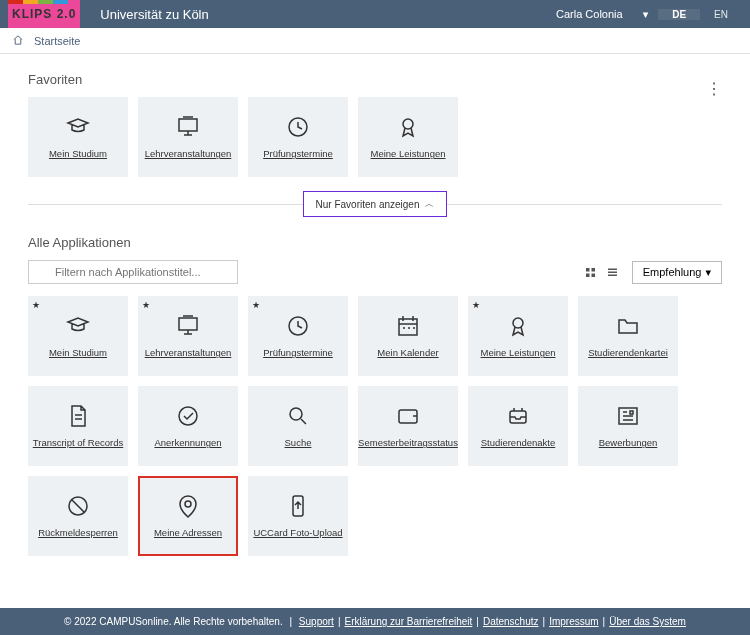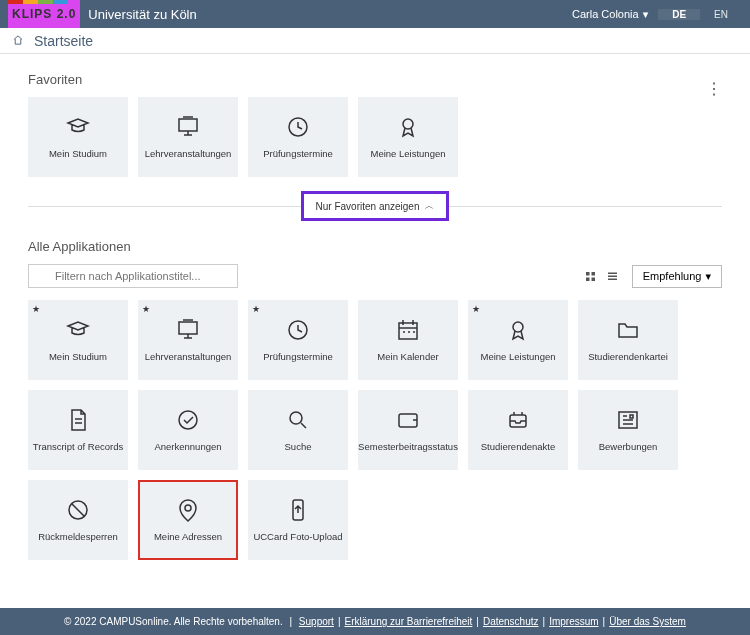--- a/index.html
+++ b/index.html
@@ -26,58 +26,58 @@
   position: absolute;
   top: 0; left: 0;
   width: 60px;
 }
 .header .logo {
   font-weight: bold;
   font-size: 12px;
   letter-spacing: 1px;
   color: #333;
   padding: 0 4px;
-  background: #d946ef;
+  background: #ec4899;
   height: 28px;
   display: flex;
   align-items: center;
-  margin-right: 8px;
+  margin-right: 20px;
   position: relative;
 }
 .logo-stripe span { flex: 1; }
 .header .uni {
   font-size: 13px;
   font-weight: 300;
 }
 .header .spacer { flex: 1; }
 .header .user {
   font-size: 11px;
   margin-right: 10px;
   display: flex;
   align-items: center;
-  gap: 4px;
+  gap: 20px;
   cursor: pointer;
 }
 .header .lang {
   font-size: 10px;
   padding: 0 14px;
   cursor: pointer;
   opacity: 0.85;
 }
 .header .lang.active { opacity: 1; font-weight: bold; background: rgba(255,255,255,0.08); }
 
 
 .breadcrumb {
   background: #fff;
   border-bottom: 1px solid #e0e0e0;
   height: 26px;
   display: flex;
   align-items: center;
   padding: 0 12px;
-  font-size: 14px;
+  font-size: 11px;
   gap: 10px;
 }
 .breadcrumb a { color: #4a6078; text-decoration: none; }
 
 
 .content {
   flex: 1;
   padding: 18px 28px 30px 28px;
 }
 .section-title {
@@ -96,20 +96,21 @@
   color: #555;
   line-height: 1;
 }
 
 
 .tiles {
   display: flex;
   flex-wrap: wrap;
   gap: 10px;
   margin-bottom: 10px;
+  text-decoration: underline;
 }
 .tile {
   background: #eef1f4;
   width: 100px;
   height: 80px;
   display: flex;
   flex-direction: column;
   align-items: center;
   justify-content: center;
   text-align: center;
@@ -133,21 +134,21 @@
 }
 
 
 .toggle-row {
   display: flex;
   align-items: center;
   margin: 14px 0 18px 0;
 }
 .toggle-row .line { flex: 1; height: 1px; background: #ddd; }
 .toggle-btn {
-  border: 3px solid #6d28d9;
+  border: 1px solid #6d28d9;
   background: #fff;
   font-size: 10px;
   padding: 5px 12px;
   cursor: pointer;
   display: flex;
   align-items: center;
   gap: 5px;
   color: #333;
 }
 

